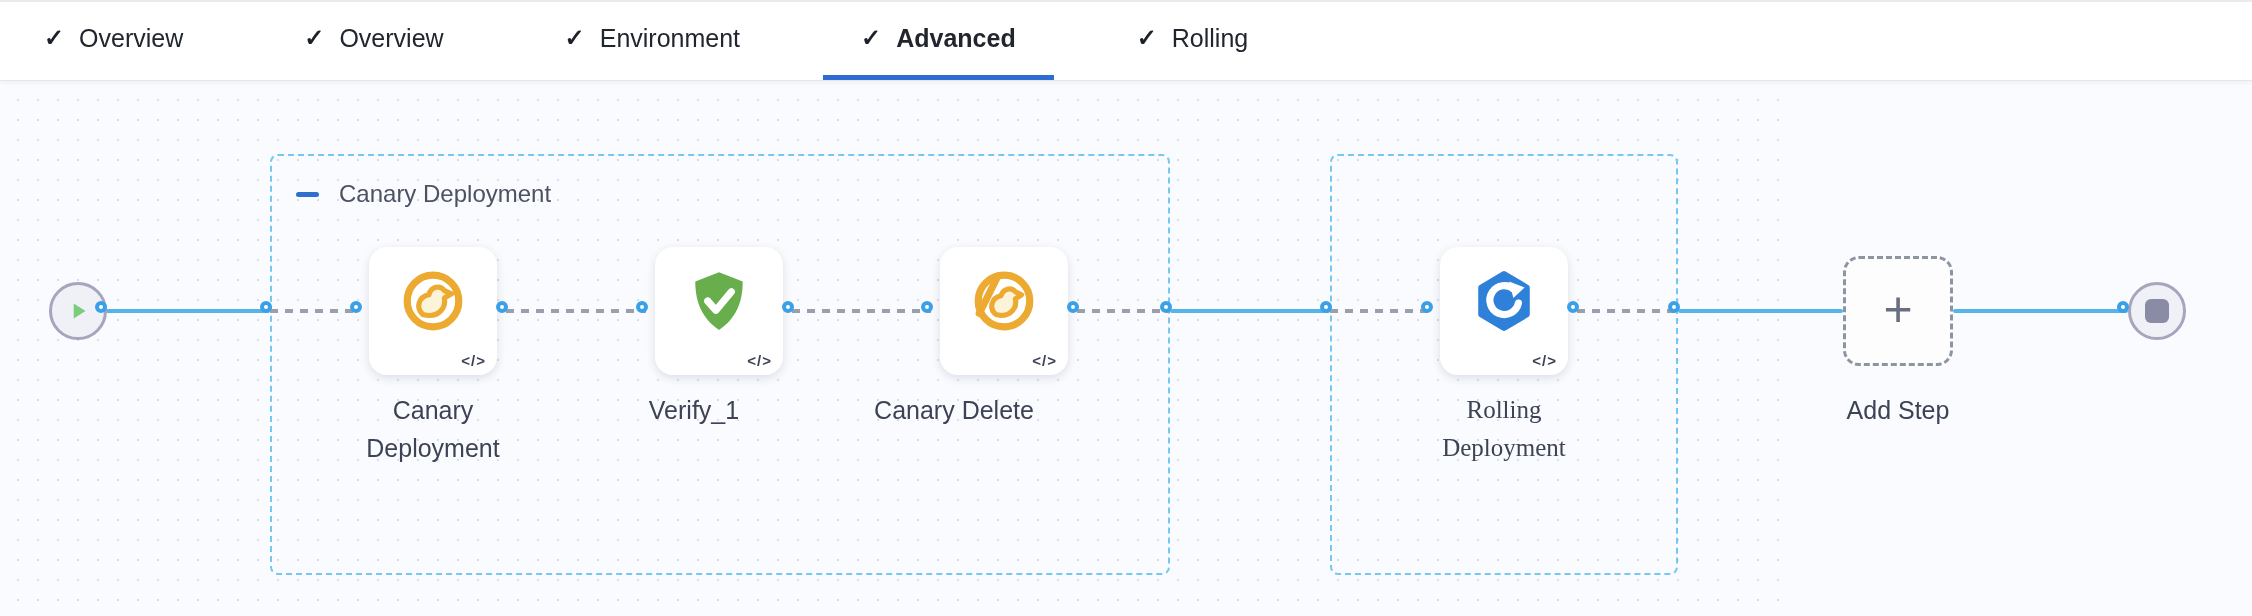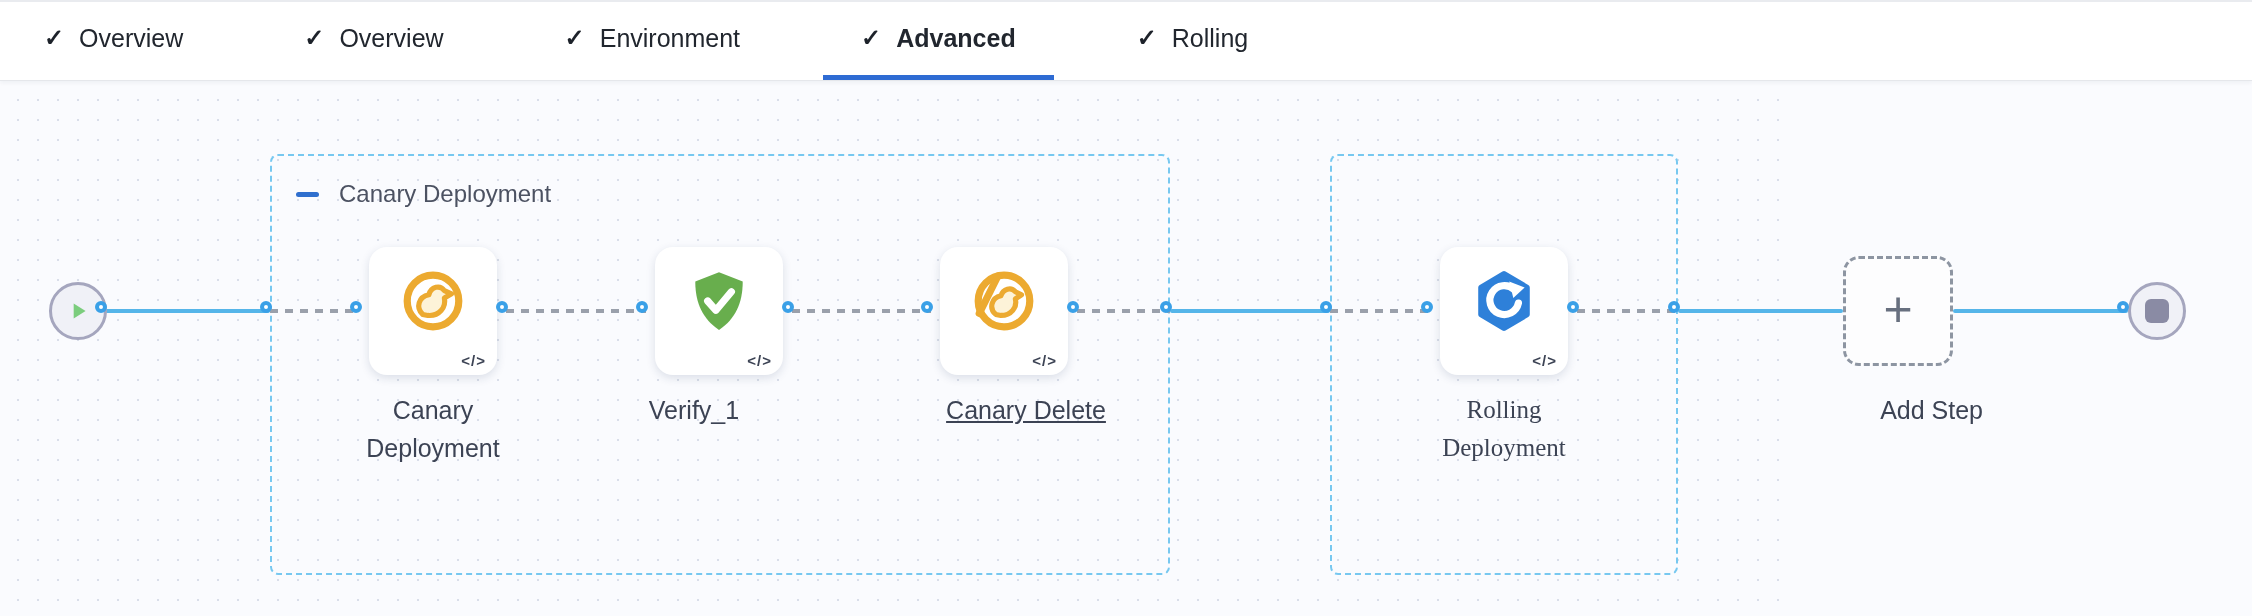--- a/index.html
+++ b/index.html
@@ -175,36 +175,36 @@
   <div class="abs step-label" style="left:609px;">Verify_1</div>
 
   <div class="abs card" style="left:940px;">
     <svg class="step-icon" width="66" height="66" viewBox="0 0 64 64">
       <circle cx="32" cy="32" r="25" fill="none" stroke="#ecaa30" stroke-width="7"></circle>
       <path d="M24 45 C17 39 20 29 29 27 C31 20 39 18 43 23 L49 26 L43 30 C45 38 39 46 29 46 Z" fill="#fdf3d8" stroke="#ecaa30" stroke-width="5" stroke-linejoin="round"></path>
       <line x1="26" y1="8" x2="8" y2="44" stroke="#ecaa30" stroke-width="7" stroke-linecap="round"></line>
     </svg>
     <span class="code-badge">&lt;/&gt;</span>
   </div>
-  <div class="abs step-label" style="left:941px;text-decoration:underline;">Canary Delete</div>
+  <div class="abs step-label" style="left:869px;">Canary Delete</div>
 
   <div class="abs card" style="left:1440px;">
     <svg class="step-icon" width="66" height="66" viewBox="0 0 64 64">
       <path d="M32 6 L54 19 L54 45 L32 58 L10 45 L10 19 Z" fill="#2e80d9" stroke="#2e80d9" stroke-width="6" stroke-linejoin="round"></path>
       <path d="M42 21 A14 14 0 1 0 46 34" fill="none" stroke="#ffffff" stroke-width="7" stroke-linecap="round"></path>
       <path d="M37 13 L52 19 L41 29 Z" fill="#ffffff"></path>
     </svg>
     <span class="code-badge">&lt;/&gt;</span>
   </div>
   <div class="abs step-label" style="left:1419px;font-family:Liberation Serif, serif;">Rolling Deployment</div>
 
   <div class="abs add-step">
     <span class="plus-glyph">+</span>
   </div>
-  <div class="abs step-label" style="left:1813px;text-align:right;">Add Step</div>
+  <div class="abs step-label" style="left:1813px;">Add Step</div>
 
   <div class="abs terminal-node" style="left:2128px;">
     <div class="stop-square"></div>
   </div>
 
   <div class="abs port" style="left:95px;"></div>
   <div class="abs port" style="left:260px;"></div>
   <div class="abs port" style="left:350px;"></div>
   <div class="abs port" style="left:496px;"></div>
   <div class="abs port" style="left:636px;"></div>

